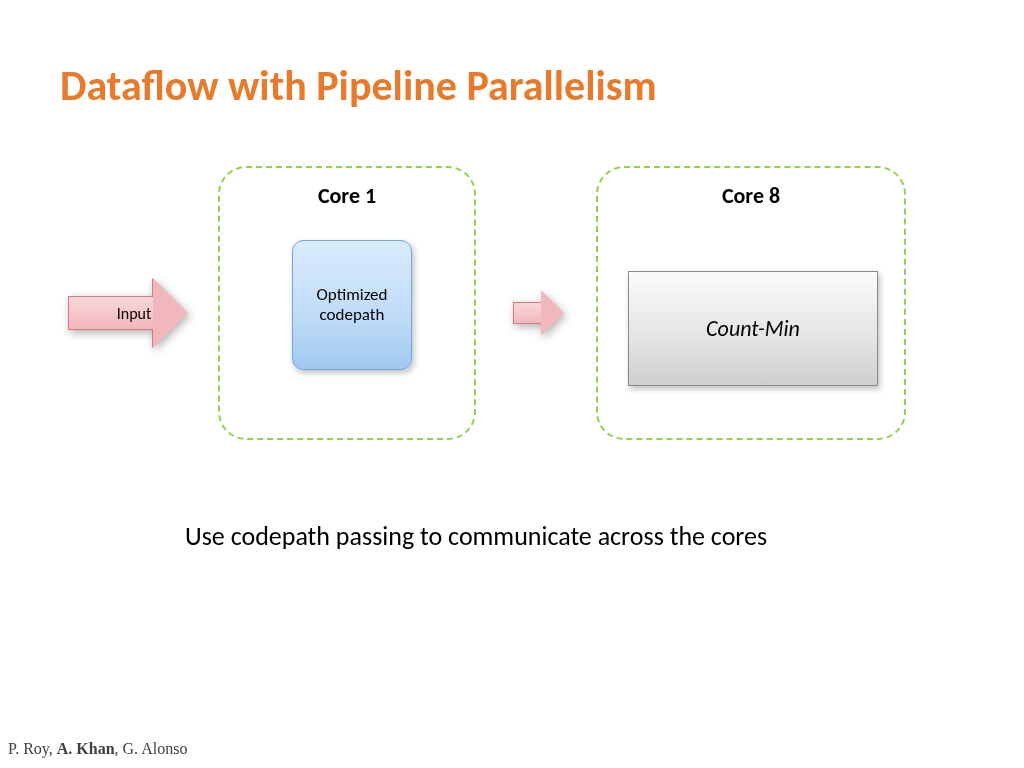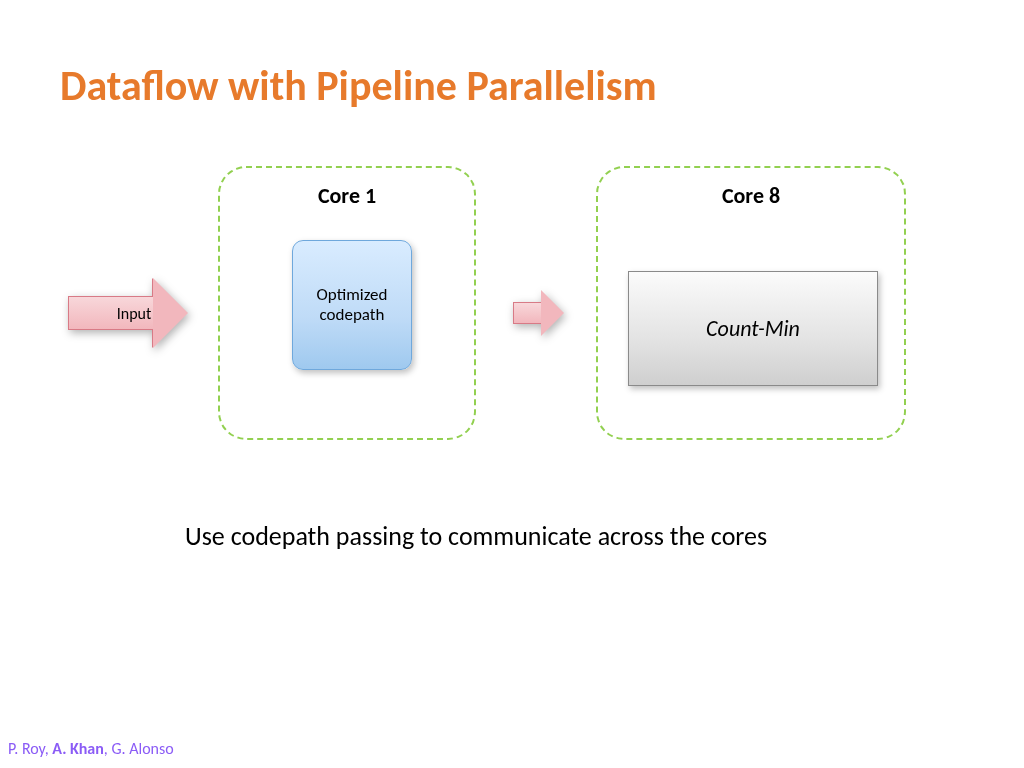--- a/index.html
+++ b/index.html
@@ -151,21 +151,22 @@
     left: 185px;
     top: 520px;
     font-size: 26px;
     color: #000;
   }
   .footer {
     position: absolute;
     left: 8px;
     bottom: 10px;
     font-size: 16px;
-    color: #8b5cf6;
+    color: #404040;
+    font-family: Liberation Serif, serif;
   }
   .footer b { font-weight: 700; }
 </style>
 </head>
 <body>
 
 <div class="title">Dataflow with Pipeline Parallelism</div>
 
 <div class="core-box core1">
   <div class="core-label">Core 1</div>

